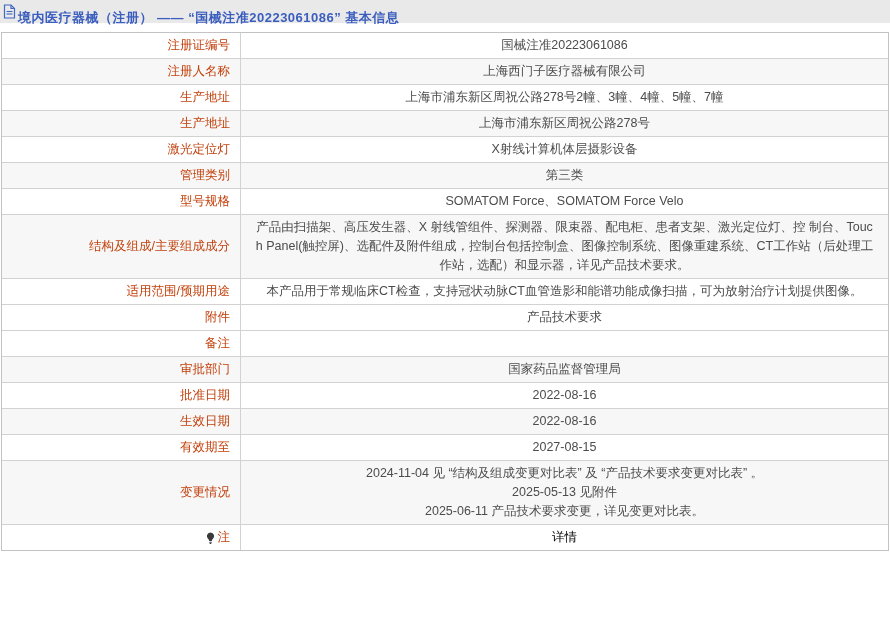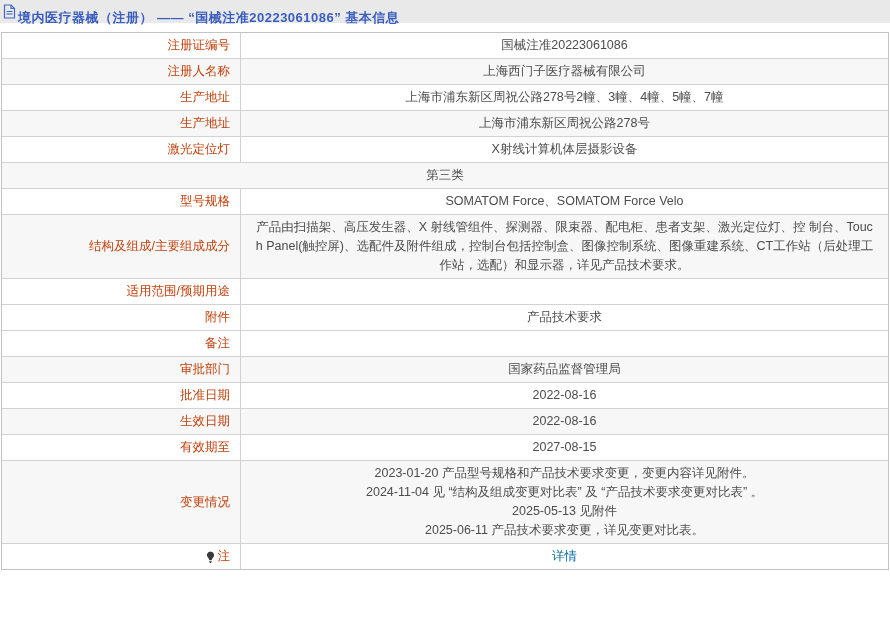--- a/index.html
+++ b/index.html
@@ -65,21 +65,21 @@
     justify-content: center;
     padding: 3px 12px 3px 12px;
     min-height: 25px;
     line-height: 19px;
     color: #4c4c4c;
     word-break: break-all;
     text-align: center;
   }
   .cell-value .line { line-height: 19px; }
   .cell-value a {
-    color: #0369a1;
+    color: #000000;
     text-decoration: none;
   }
   .bulb-icon {
     display: inline-flex;
     margin-right: 2px;
     position: relative;
     top: 1px;
   }
 </style>
 </head>
@@ -112,32 +112,34 @@
     </div>
     <div class="t-row alt">
       <div class="cell-label">生产地址</div>
       <div class="cell-value">上海市浦东新区周祝公路278号</div>
     </div>
     <div class="t-row">
       <div class="cell-label">激光定位灯</div>
       <div class="cell-value">X射线计算机体层摄影设备</div>
     </div>
     <div class="t-row alt">
+      <div class="cell-label">管理类别</div>
       <div class="cell-value">第三类</div>
     </div>
     <div class="t-row">
       <div class="cell-label">型号规格</div>
       <div class="cell-value">SOMATOM Force、SOMATOM Force Velo</div>
     </div>
     <div class="t-row alt">
       <div class="cell-label">结构及组成/主要组成成分</div>
       <div class="cell-value">产品由扫描架、高压发生器、X 射线管组件、探测器、限束器、配电柜、患者支架、激光定位灯、控 制台、Touch Panel(触控屏)、选配件及附件组成，控制台包括控制盒、图像控制系统、图像重建系统、CT工作站（后处理工作站，选配）和显示器，详见产品技术要求。</div>
     </div>
     <div class="t-row">
       <div class="cell-label">适用范围/预期用途</div>
+      <div class="cell-value">本产品用于常规临床CT检查，支持冠状动脉CT血管造影和能谱功能成像扫描，可为放射治疗计划提供图像。</div>
     </div>
     <div class="t-row">
       <div class="cell-label">附件</div>
       <div class="cell-value">产品技术要求</div>
     </div>
     <div class="t-row">
       <div class="cell-label">备注</div>
       <div class="cell-value"></div>
     </div>
     <div class="t-row alt">
@@ -152,21 +154,20 @@
       <div class="cell-label">生效日期</div>
       <div class="cell-value">2022-08-16</div>
     </div>
     <div class="t-row">
       <div class="cell-label">有效期至</div>
       <div class="cell-value">2027-08-15</div>
     </div>
     <div class="t-row alt">
       <div class="cell-label">变更情况</div>
       <div class="cell-value">
-        <div class="line">2023-01-20 产品型号规格和产品技术要求变更，变更内容详见附件。</div>
         <div class="line">2024-11-04 见 “结构及组成变更对比表” 及 “产品技术要求变更对比表” 。</div>
         <div class="line">2025-05-13 见附件</div>
         <div class="line">2025-06-11 产品技术要求变更，详见变更对比表。</div>
       </div>
     </div>
     <div class="t-row">
       <div class="cell-label"><span class="bulb-icon">
           <svg width="11" height="13" viewBox="0 0 24 28">
             <path d="M12 1a8 8 0 0 0-4.6 14.5c.9.7 1.6 1.7 1.6 2.8v1.2h6v-1.2c0-1.1.7-2.1 1.6-2.8A8 8 0 0 0 12 1z" fill="#3a3a3a"></path>
             <rect x="9" y="21" width="6" height="2" rx="1" fill="#3a3a3a"></rect>

